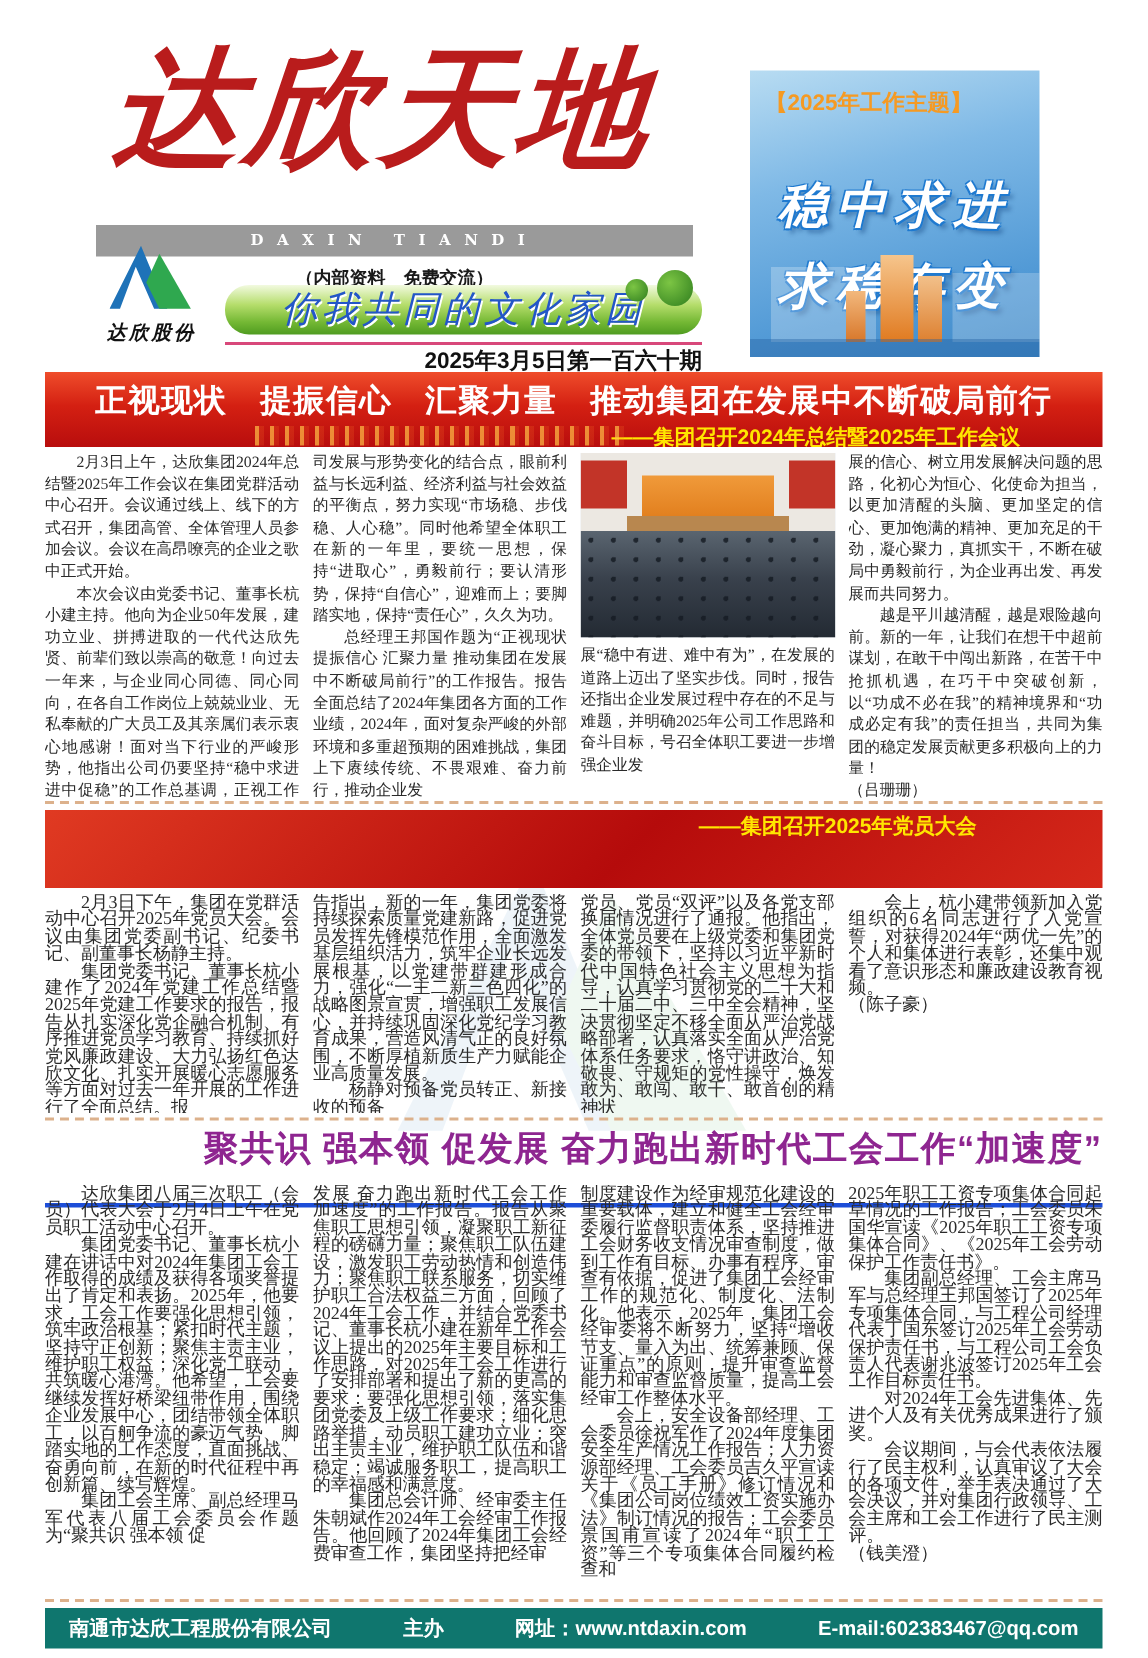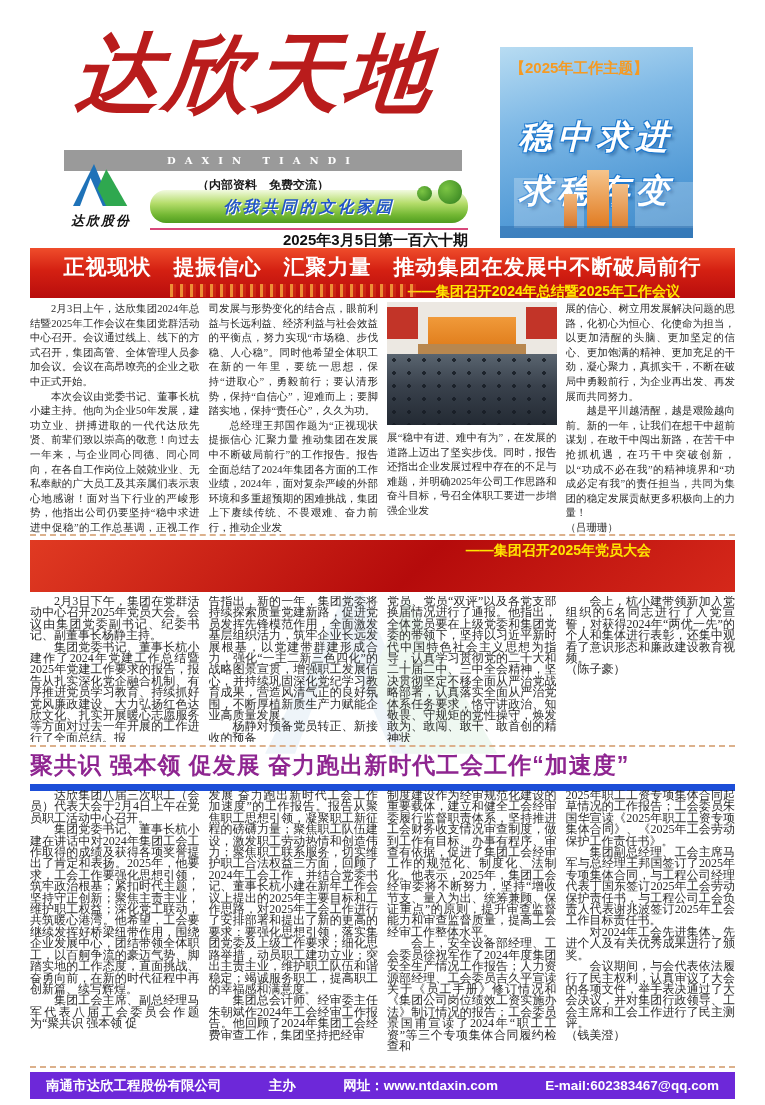--- a/index.html
+++ b/index.html
@@ -11,21 +11,21 @@
     font-size:86px;line-height:1.1;color:#b91c1c;letter-spacing:4px;transform:skewX(-5deg);}
   .mh-latin{position:absolute;left:64px;top:150px;width:398px;height:21px;background:#9a9a9a;
     color:#fff;text-align:center;font-family:"DejaVu Serif",serif;font-weight:bold;
     font-size:10px;line-height:21px;letter-spacing:9px;}
   .mh-note{position:absolute;left:64px;top:177px;width:398px;text-align:center;
     font-size:12px;font-weight:bold;color:#1a1a1a;}
   .mh-logo{position:absolute;left:56px;top:162px;width:90px;text-align:center;}
   .mh-logo-text{font-size:13px;font-weight:bold;font-style:italic;color:#111;letter-spacing:2px;margin-top:2px;}
   .mh-slogan{position:absolute;left:150px;top:190px;width:318px;height:33px;border-radius:16px;
     background:linear-gradient(180deg,#f2fae0 0%,#b5dd6b 40%,#74b834 75%,#4f9c20 100%);
-    text-align:center;line-height:33px;font-size:16px;font-weight:bold;font-style:italic;
+    text-align:center;line-height:33px;font-size:24px;font-weight:normal;font-style:italic;
     color:#2356c8;text-shadow:1px 1px 0 #fff;letter-spacing:3px;}
   .tree{position:absolute;border-radius:50%;background:radial-gradient(circle at 35% 35%,#7cc544,#2e7d1d);}
   .tree1{right:6px;top:-10px;width:24px;height:24px;}
   .tree2{right:36px;top:-4px;width:15px;height:15px;}
   .mh-underline{position:absolute;left:150px;top:228px;width:318px;border-top:2px solid #d8487a;}
   .mh-dateline{position:absolute;left:150px;top:231px;width:318px;display:flex;
     justify-content:flex-end;font-size:15px;font-weight:bold;color:#111;}
   .theme-box{position:absolute;left:500px;top:47px;width:193px;height:191px;overflow:hidden;
     background:linear-gradient(165deg,#b8dcf2 0%,#7fb9e6 35%,#529ad6 75%,#3f89c8 100%);}
   .theme-tag{margin:12px 0 0 10px;color:#f59a23;font-weight:bold;font-size:15px;}
@@ -44,23 +44,23 @@
   .banner{position:absolute;left:30px;width:705px;overflow:hidden;}
   .banner-red1{top:248px;height:50px;background:linear-gradient(180deg,#ef4d2b 0%,#d42012 45%,#b80d0d 100%);}
   .banner-red2{top:540px;height:52px;background:linear-gradient(135deg,#e03a22 0%,#b50b0b 55%,#d5281a 100%);}
   .banner h1{margin:5px 0 0;text-align:center;color:#fff;font-size:21px;letter-spacing:1px;font-weight:bold;}
   .banner-red2 h1{font-size:25px;font-style:italic;margin-top:2px;text-shadow:2px 2px 2px rgba(90,0,0,.6);}
   .banner .sub{margin-top:2px;text-align:right;color:#ffe600;font-weight:bold;font-size:14px;}
   .banner-red1 .sub{padding-right:55px;}
   .banner-red2 .sub{padding-right:84px;}
   .skyline{position:absolute;left:140px;bottom:1px;width:250px;height:13px;opacity:.75;
     background:repeating-linear-gradient(90deg,rgba(255,190,70,.95) 0 3px,rgba(255,120,40,.25) 3px 6px,transparent 6px 10px);}
-  .headline-purple{position:absolute;left:30px;top:750px;width:705px;text-align:left;margin:0;
+  .headline-purple{position:absolute;left:30px;top:750px;width:705px;text-align:right;margin:0;
     color:#8e2590;font-size:23px;font-weight:bold;letter-spacing:1px;
-    padding-bottom:3px;border-bottom:7px solid #1d4ed8;}
+    padding-bottom:21px;border-bottom:3px solid #1d4ed8;}
   
   .body{position:absolute;left:30px;width:705px;display:flex;gap:9px;}
   .a1{top:302px;height:233px;} .a2{top:596px;height:146px;} .a3{top:790px;height:274px;}
   .col{flex:1;overflow:hidden;font-family:"Liberation Serif",serif;color:#2a2a2a;}
   .a1 .col{font-size:10.5px;line-height:14.6px;}
   .a2 .col,.a3 .col{font-size:12px;line-height:11.4px;}
   .col p{margin:0;text-align:justify;}
   .p{text-indent:2em;} .pc{text-indent:0;}
   .author{text-align:right;padding-right:4px;}
   
@@ -71,21 +71,21 @@
   .ph-screen{position:absolute;top:12%;left:24%;width:52%;height:22%;background:linear-gradient(180deg,#f09a3a,#e2801f);}
   .ph-desk{position:absolute;top:34%;left:18%;width:64%;height:8%;background:#b8874f;}
   .ph-aud{position:absolute;bottom:0;left:0;width:100%;height:58%;
     background:linear-gradient(180deg,#5a6570 0%,#39414c 45%,#232a33 100%);}
   .ph-aud::after{content:"";position:absolute;inset:0;
     background-image:radial-gradient(circle 3px at 7px 6px,#161c24 55%,transparent 60%);
     background-size:15px 13px;opacity:.85;}
   
   .sep{position:absolute;left:30px;width:705px;border-top:2px dashed #dcb18c;}
   .sep1{top:534px;} .sep2{top:745px;} .sep3{top:1066px;}
-  .footer{position:absolute;left:30px;top:1072px;width:673px;height:27px;background:#6d28d9;
+  .footer{position:absolute;left:30px;top:1072px;width:673px;height:27px;background:#0f766e;
     color:#fff;display:flex;justify-content:space-between;align-items:center;
     padding:0 16px;font-size:13.5px;font-weight:bold;}
   .watermark{position:absolute;left:265px;top:565px;opacity:.07;pointer-events:none;}
 </style>
 </head>
 <body>
 
 <div class="page">
 
   <header>

